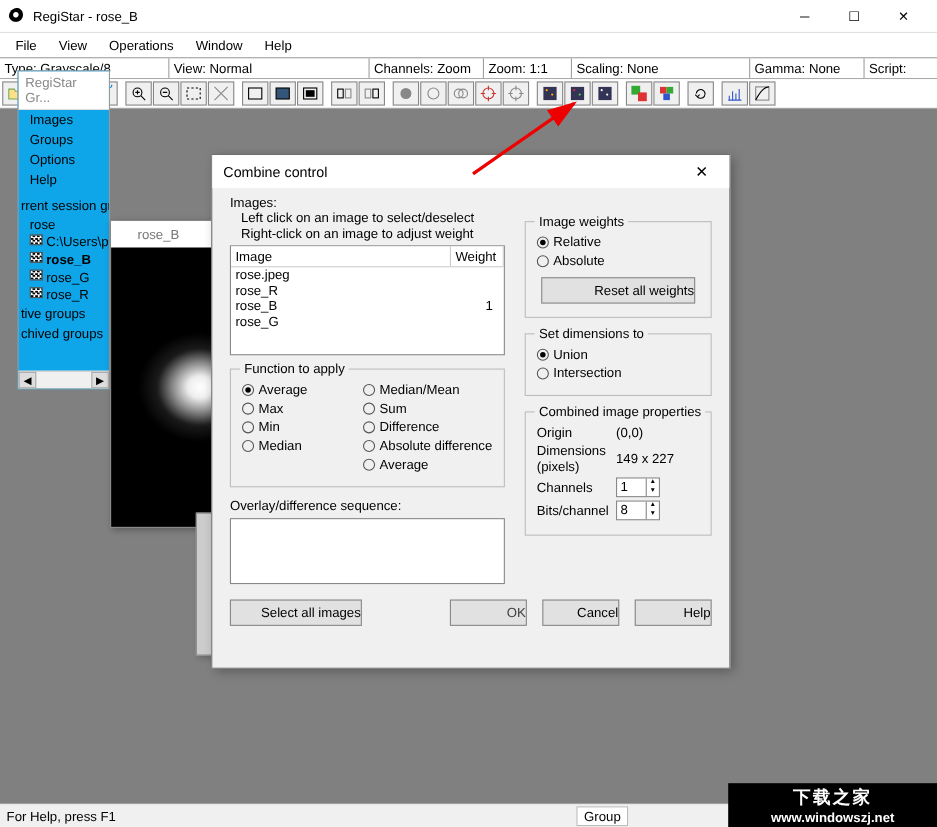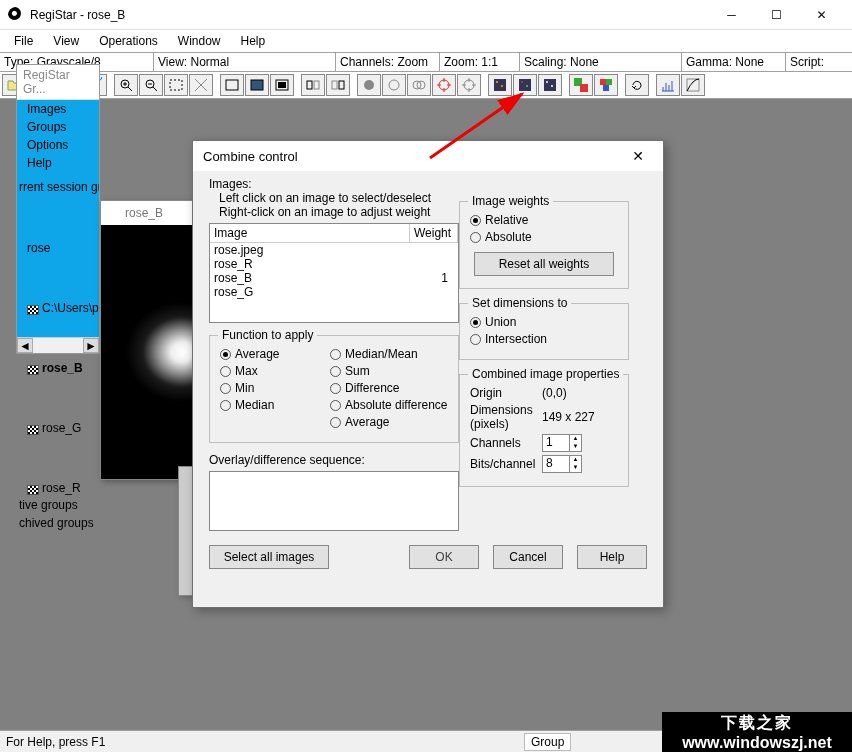--- a/index.html
+++ b/index.html
@@ -20,21 +20,21 @@
 .tb { width: 24px; height: 22px; border: 1px solid #888; background: #f0f0f0; margin-right: 1px; display: flex; align-items: center; justify-content: center; font-size: 10px; position: relative; }
 .tb-gap { width: 6px; }
 .tb svg { width: 16px; height: 16px; }
 
 .workspace { position: absolute; top: 99px; left: 0; right: 0; bottom: 22px; background: #808080; }
 
 .sidepanel { position: absolute; left: 16px; top: 64px; width: 84px; height: 290px; background: #0ea5e9; border: 1px solid #999; }
 .sidepanel .sp-title { background: #fff; padding: 3px 6px; color: #888; border-bottom: 1px solid #ddd; }
 .sidepanel .sp-item { padding: 2px 10px; }
 .sidepanel .sp-sec { padding: 2px 2px; white-space: nowrap; overflow: hidden; }
-.sidepanel .sp-sub { padding: 1px 2px 1px 10px; white-space: nowrap; overflow: hidden; display: flex; align-items: flex-end; gap: 3px; margin-top: 44px; }
+.sidepanel .sp-sub { padding: 1px 2px 1px 10px; white-space: nowrap; overflow: hidden; display: flex; align-items: flex-start; gap: 3px; }
 .sidepanel .sp-sub.bold { font-weight: bold; }
 .sidepanel .sp-icn { width: 12px; height: 10px; background: repeating-conic-gradient(#000 0 25%, #fff 0 50%) 0 0/4px 4px; border: 1px solid #555; flex-shrink: 0; }
 .sidepanel .sp-scroll { position: absolute; bottom: 0; left: 0; right: 0; height: 16px; background: #f0f0f0; border-top: 1px solid #ccc; display: flex; }
 .sidepanel .sp-scroll .arrow { width: 16px; background: #ddd; border: 1px solid #aaa; text-align: center; }
 
 .imgwindow { position: absolute; left: 100px; top: 200px; width: 180px; height: 280px; background: #fff; border: 1px solid #888; box-shadow: 2px 2px 6px rgba(0,0,0,.3); }
 .imgwindow .iw-title { height: 24px; background: #fff; color: #777; display: flex; align-items: center; padding: 0 6px; gap: 4px; }
 .imgwindow .iw-body { position: absolute; top: 24px; left: 0; right: 0; bottom: 0; background: #000; display: flex; align-items: center; justify-content: center; }
 .imgwindow .iw-img { width: 90%; height: 70%; background: radial-gradient(ellipse 35% 28% at 45% 50%, #fff 0%, #eee 20%, #888 45%, #1a1a1a 70%, #000 100%); filter: blur(1px); }
 
@@ -53,42 +53,42 @@
 .table-box .hdr { display: flex; background: #fff; border-bottom: 1px solid #ccc; }
 .table-box .hdr > div { border-right: 1px solid #ccc; padding: 2px 4px; }
 .table-box .row { display: flex; padding: 0 4px; }
 .table-box .row > div:first-child { flex: 1; }
 .table-box .row > div:last-child { width: 44px; text-align: right; padding-right: 6px; }
 
 .radio-row { display: flex; align-items: center; gap: 4px; margin: 3px 0; }
 .radio-dot { width: 11px; height: 11px; border: 1px solid #555; border-radius: 50%; display: flex; align-items: center; justify-content: center; }
 .radio-dot.on::after { content: ""; width: 5px; height: 5px; background: #000; border-radius: 50%; }
 
-.two-col { display: flex; }
+.two-col { display: flex; gap: 18px; }
 .left-col { width: 250px; }
 .right-col { width: 170px; }
 
-.btn { border: 1px solid #888; background: #e1e1e1; padding: 4px 0; text-align: center; width: 100px; cursor: default; }
+.btn { border: 1px solid #888; background: #e1e1e1; padding: 4px 0; text-align: right; width: 100px; cursor: default; }
 .btn.disabled { color: #404040; }
 
 .props-row { display: flex; margin: 3px 0; align-items: center; }
 .props-row .k { width: 72px; }
 .nud { display: inline-flex; border: 1px solid #888; background: #fff; height: 18px; }
 .nud .n { width: 26px; padding: 0 3px; }
 .nud .s { width: 12px; border-left: 1px solid #888; display: flex; flex-direction: column; }
 .nud .s div { flex: 1; font-size: 6px; text-align: center; line-height: 6px; }
 
 .arrow-svg { position: absolute; left: 410px; top: 88px; pointer-events: none; z-index: 50; }
 
 .statusbar { position: absolute; left: 0; right: 0; bottom: 0; height: 22px; background: #f0f0f0; border-top: 1px solid #a0a0a0; display: flex; align-items: center; padding: 0 6px; }
 .statusbar .seg { border: 1px solid #bbb; padding: 1px 6px; margin-right: 4px; background: #fff; }
 
 .watermark { position: absolute; right: 0; bottom: 0; width: 190px; height: 40px; background: #000; color: #fff; display: flex; flex-direction: column; align-items: center; justify-content: center; font-weight: bold; z-index: 60; }
 .watermark .big { font-size: 16px; letter-spacing: 2px; }
-.watermark .url { font-size: 16px; }
+.watermark .url { font-size: 12px; }
 
 .seq-box { border: 1px solid #888; background: #fff; height: 60px; margin-top: 4px; }
 </style>
 </head>
 <body>
 
 <div class="titlebar">
   <div class="app-icon"></div>
   <div class="title">RegiStar - rose_B</div>
   <div class="winbtn">─</div>

